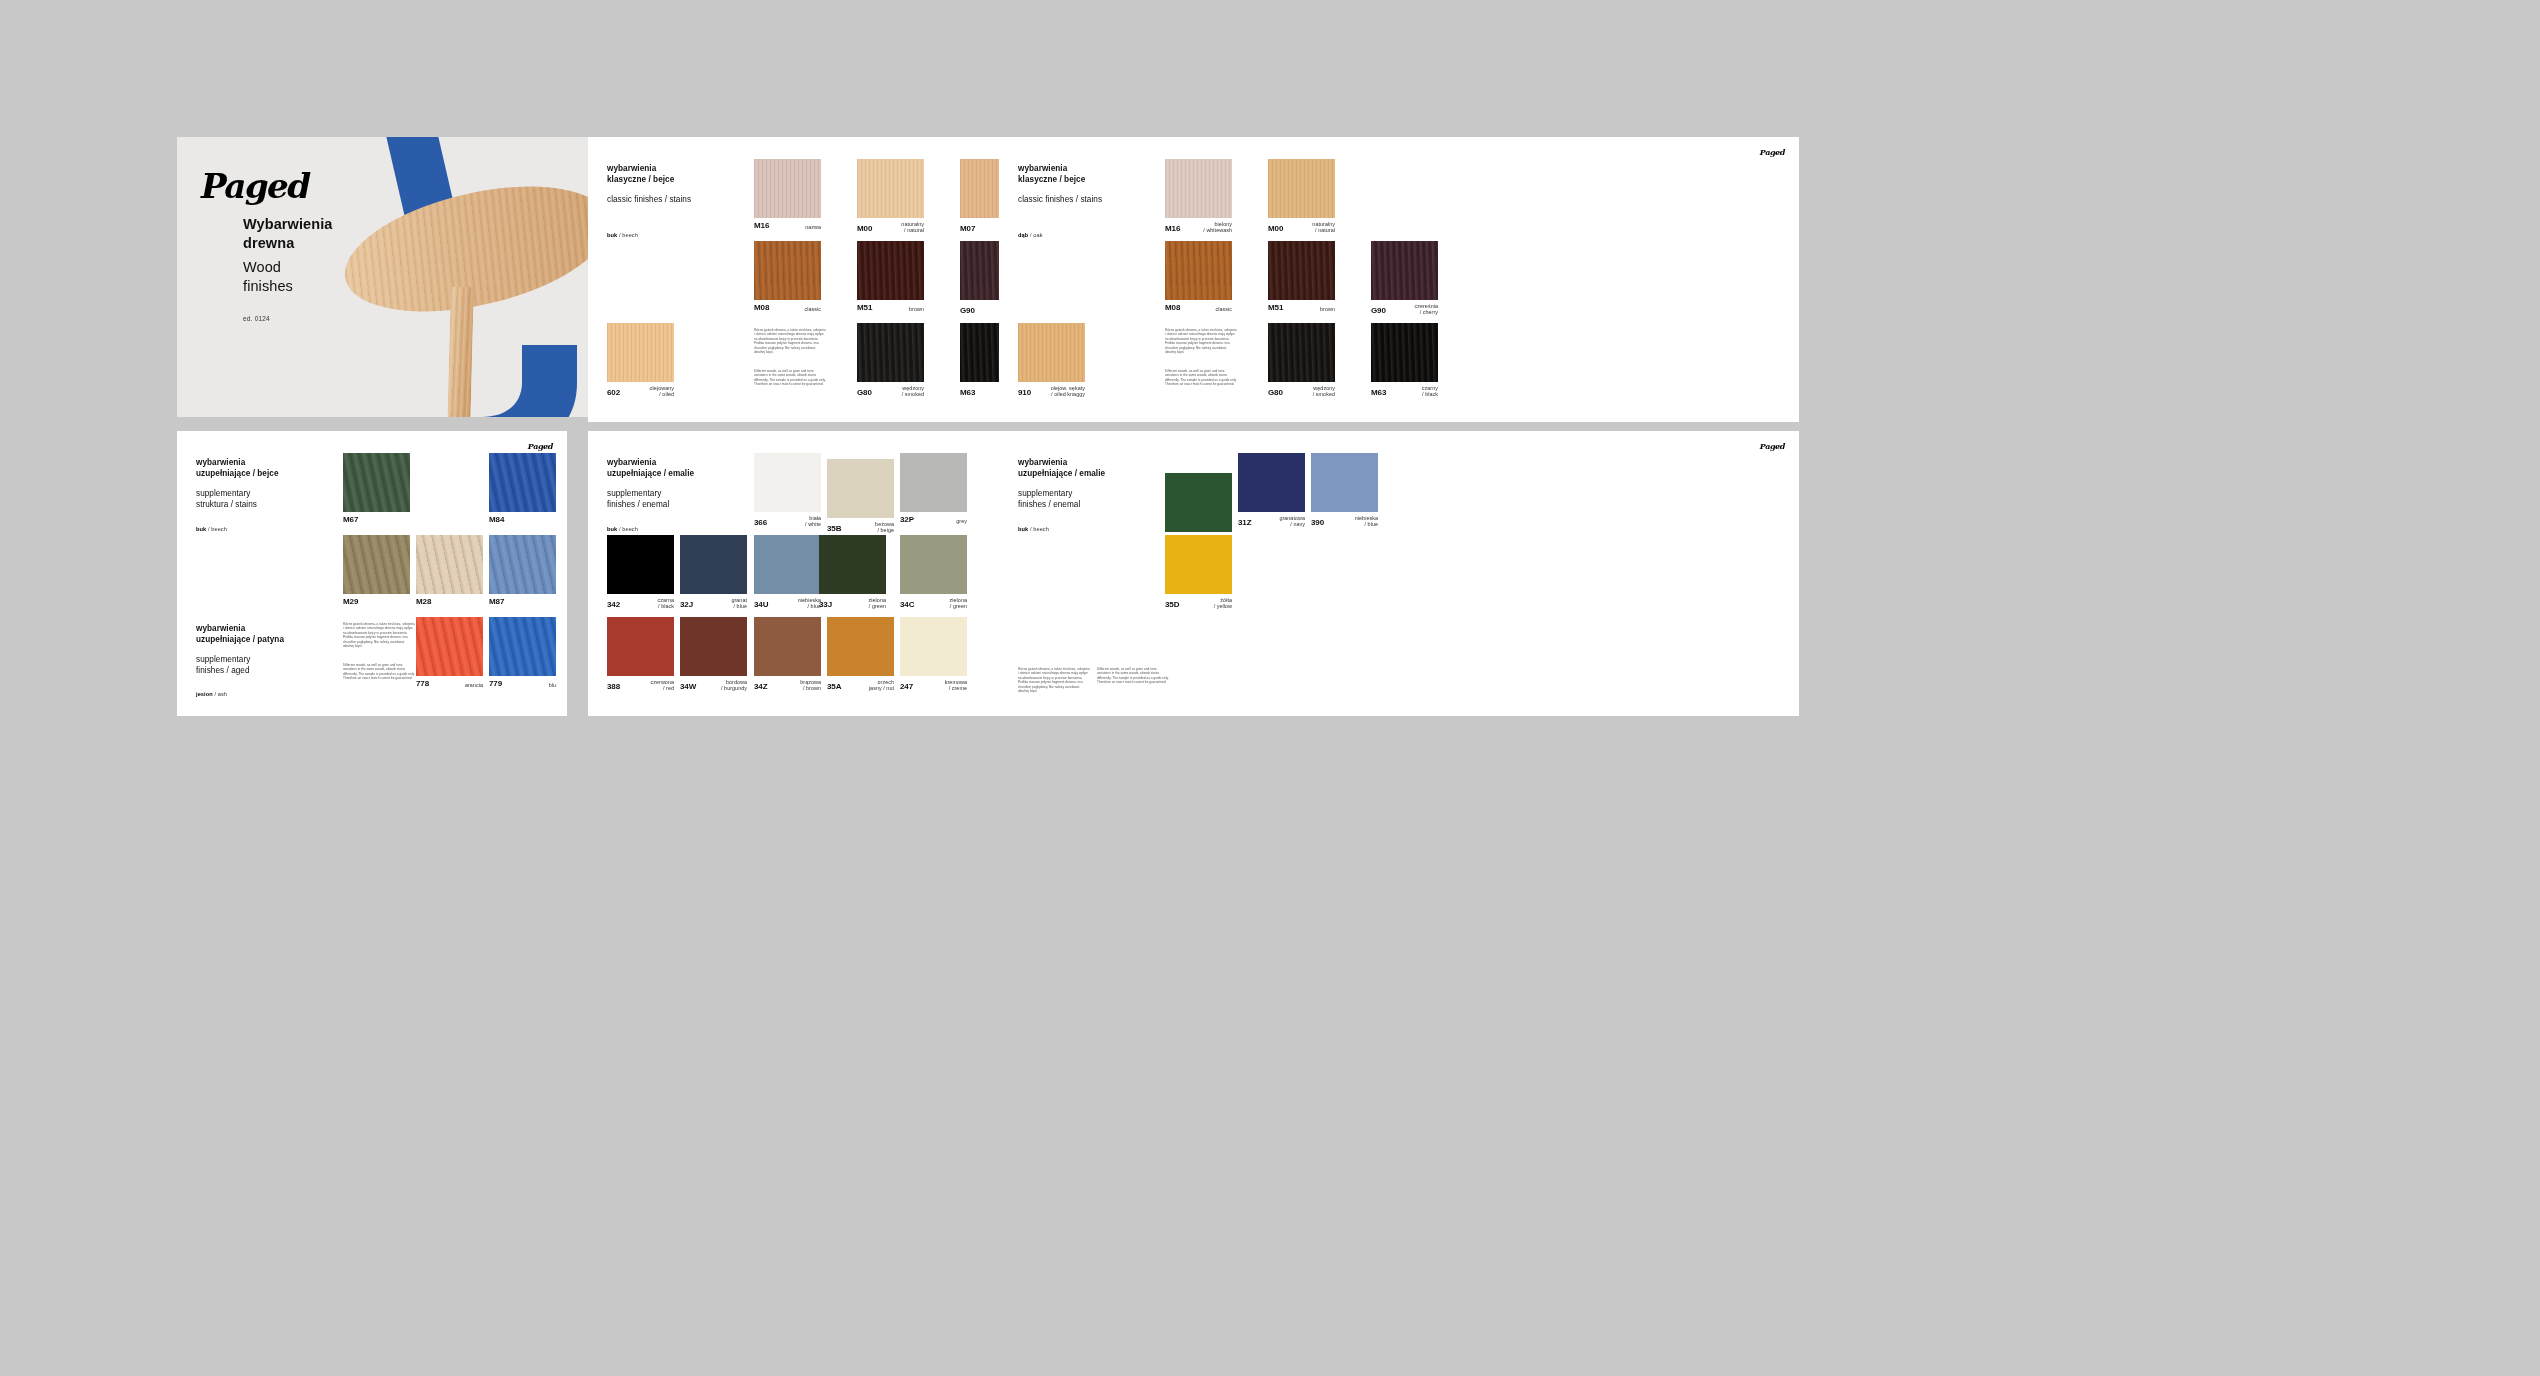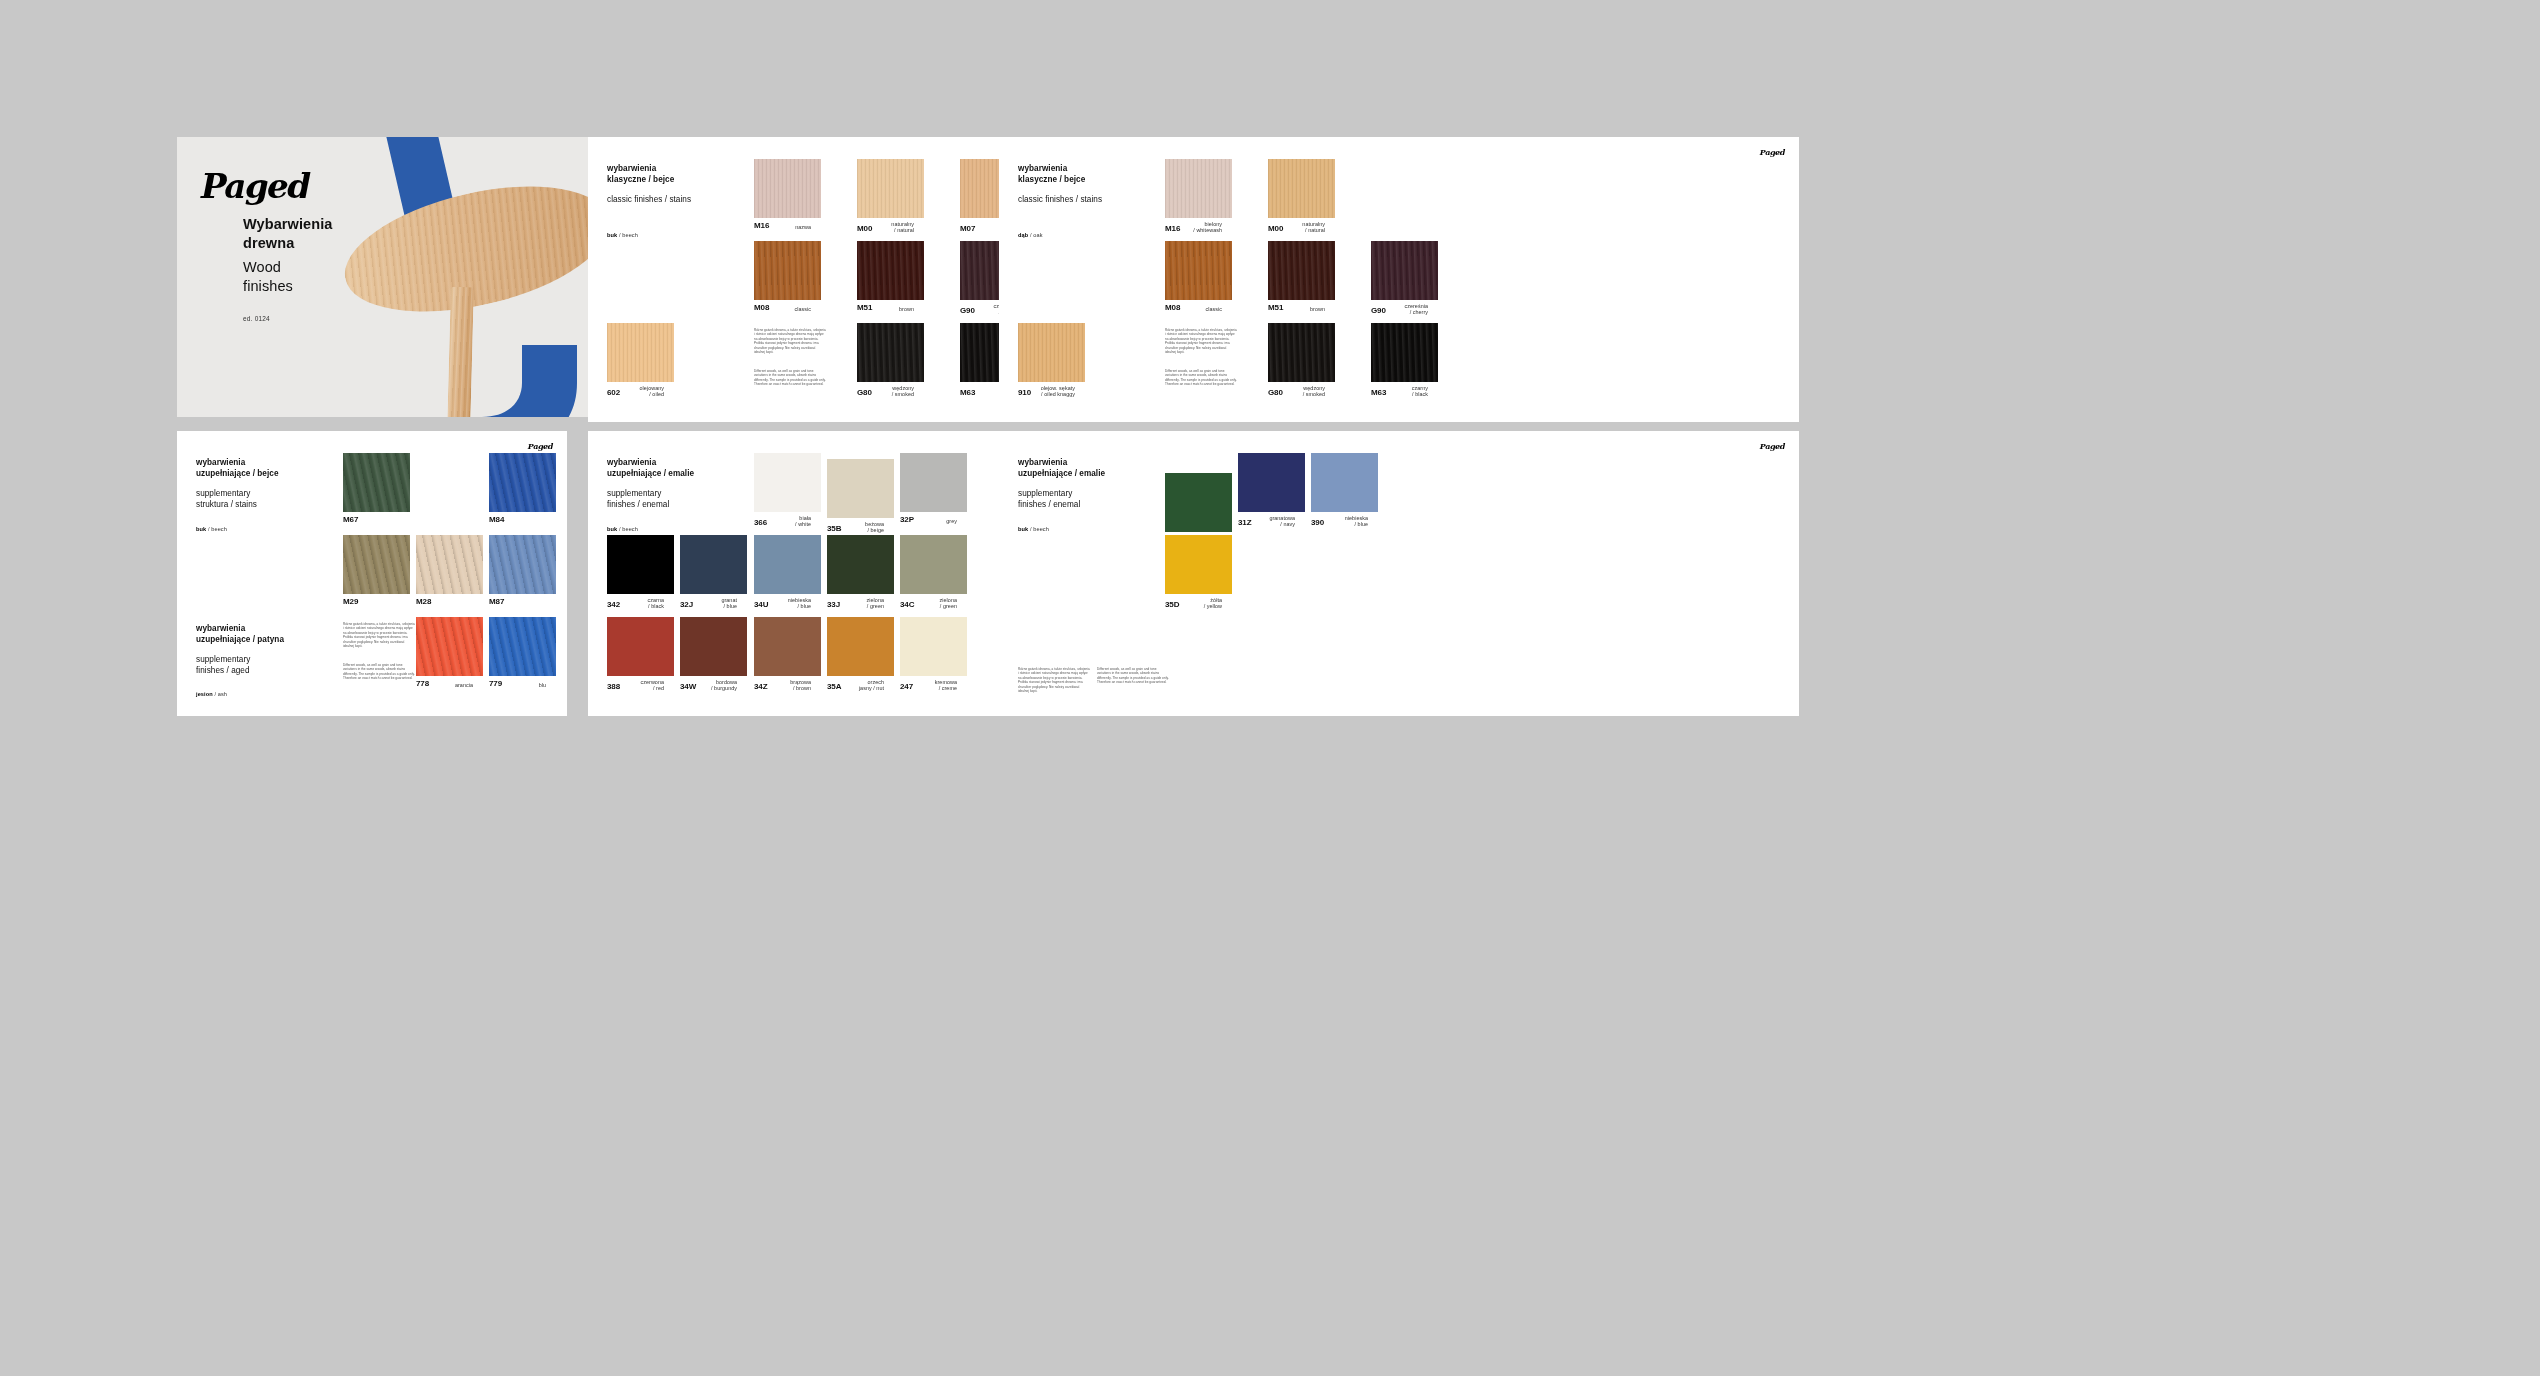--- a/index.html
+++ b/index.html
@@ -79,21 +79,21 @@
   .hdr-en{font-size:8.2px;font-weight:400;line-height:1.33;color:#111;margin-top:9px;letter-spacing:.05px;}
   .hdr-wood{position:absolute;left:19px;font-size:5.6px;color:#333;letter-spacing:.1px;}
   .hdr-wood b{font-weight:bold;color:#000;}
   .hdr-wood.r1{top:95px;}
 
   
   .hdr2{position:absolute;left:19px;top:193px;width:170px;}
 
   .swatch{
     position:absolute;
-    width:57px;height:59px;
+    width:67px;height:59px;
   }
   .sw-chip{width:67px;height:59px;display:block;}
   .sw-lbl{
     position:absolute;left:0;top:62px;width:100%;
     display:flex;justify-content:space-between;align-items:flex-end;
     line-height:1.18;
   }
   .sw-code{font-size:8px;font-weight:bold;color:#111;letter-spacing:-.1px;}
   .sw-name{font-size:5.4px;color:#333;text-align:right;letter-spacing:.05px;}
 
@@ -468,21 +468,21 @@
   </div>
   <div class="swatch" style="left:166px;top:104px;">
     <span class="sw-chip tex-flat" style="background-color:#748ea8"></span>
     <div class="sw-lbl">
       <span class="sw-code">34U</span>
       <span class="sw-name">
         <span>niebieska</span><br><span>/ blue</span>
       </span>
     </div>
   </div>
-  <div class="swatch" style="left:239px;top:104px;">
+  <div class="swatch" style="left:231px;top:104px;">
     <span class="sw-chip tex-flat" style="background-color:#2e3c26"></span>
     <div class="sw-lbl">
       <span class="sw-code">33J</span>
       <span class="sw-name">
         <span>zielona</span><br><span>/ green</span>
       </span>
     </div>
   </div>
   <div class="swatch" style="left:312px;top:104px;">
     <span class="sw-chip tex-flat" style="background-color:#9a9a80"></span>

